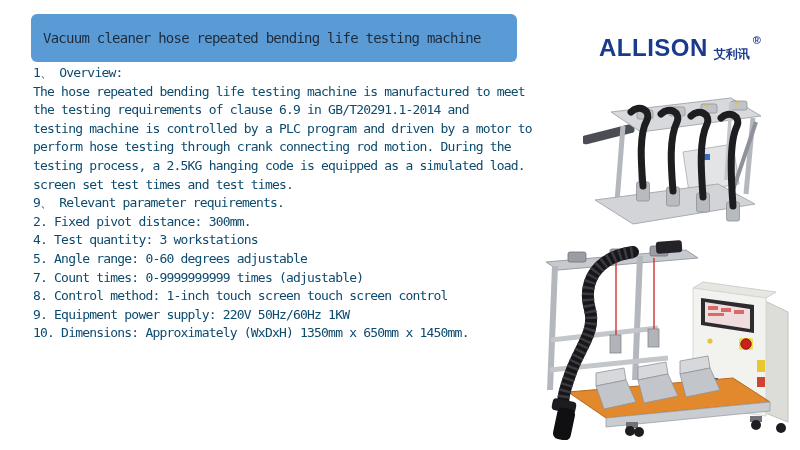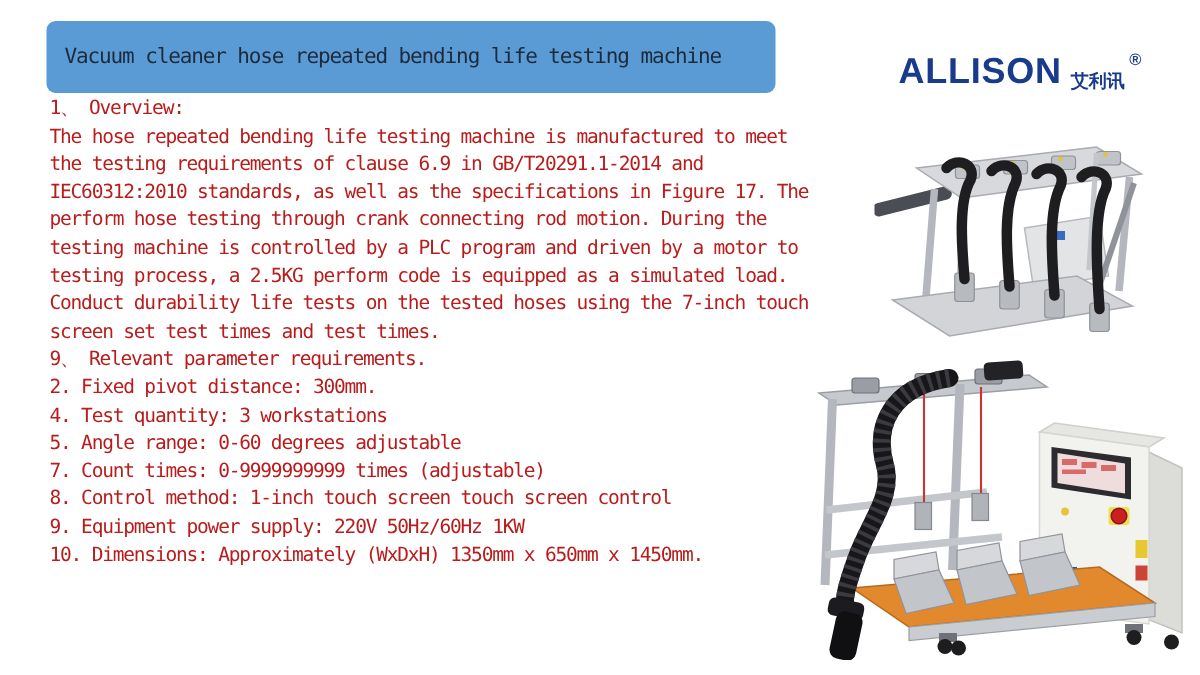--- a/index.html
+++ b/index.html
@@ -18,21 +18,21 @@
   .logo {
     position:absolute; left:599px; top:36px; color:#1a3a8c;
     font-family:"Liberation Sans","DejaVu Sans",sans-serif; white-space:nowrap;
     display:flex; align-items:flex-end;text-align:center;
   }
   .logo-en { font-size:24px; font-weight:bold; letter-spacing:0.5px; line-height:1; }
   .logo-cn { font-size:12px; font-weight:bold; margin-left:6px; line-height:1; }
   .logo-r  { font-size:11px; font-weight:bold; position:relative; top:-14px; margin-left:3px; line-height:1; }
   .body-text {
     position:absolute; left:33px; top:64px; width:560px;
-    font-size:13px; line-height:18.6px; letter-spacing:-0.8px; color:#b91c1c;
+    font-size:13px; line-height:18.6px; letter-spacing:-0.8px; color:#0c4a6e;
   }
   .line { white-space:nowrap; }
   .img1 { position:absolute; left:583px; top:82px;  width:190px; height:155px; }
   .img2 { position:absolute; left:538px; top:240px; width:255px; height:200px; }
 </style>
 </head>
 <body>
 
 <div class="page">
 
@@ -45,25 +45,23 @@
     <span class="logo-cn">艾利讯</span>
     <span class="logo-r">®</span>
   </div>
 
   <div class="body-text">
     <div class="line">1、 Overview:</div>
     <div>
 
     <div class="line">The hose repeated bending life testing machine is manufactured to meet</div>
         <div class="line">the testing requirements of clause 6.9 in GB/T20291.1-2014 and</div>
-        <div class="line">IEC60312:2010 standards, as well as the specifications in Figure 17. The</div>
+        <div class="line">testing machine is controlled by a PLC program and driven by a motor to</div>
         <div class="line">perform hose testing through crank connecting rod motion. During the</div>
-        <div class="line">testing machine is controlled by a PLC program and driven by a motor to</div>
-        <div class="line">testing process, a 2.5KG perform code is equipped as a simulated load.</div>
-        <div class="line">Conduct durability life tests on the tested hoses using the 7-inch touch</div>
+        <div class="line">testing process, a 2.5KG hanging code is equipped as a simulated load.</div>
         <div class="line">screen set test times and test times.</div>
       </div>
     <div class="line">9、 Relevant parameter requirements.</div>
     <div>
 
         <div class="line">2. Fixed pivot distance: 300mm.</div>
         <div class="line">4. Test quantity: 3 workstations</div>
         <div class="line">5. Angle range: 0-60 degrees adjustable</div>
         <div class="line">7. Count times: 0-9999999999 times (adjustable)</div>
         <div class="line">8. Control method: 1-inch touch screen touch screen control</div>

